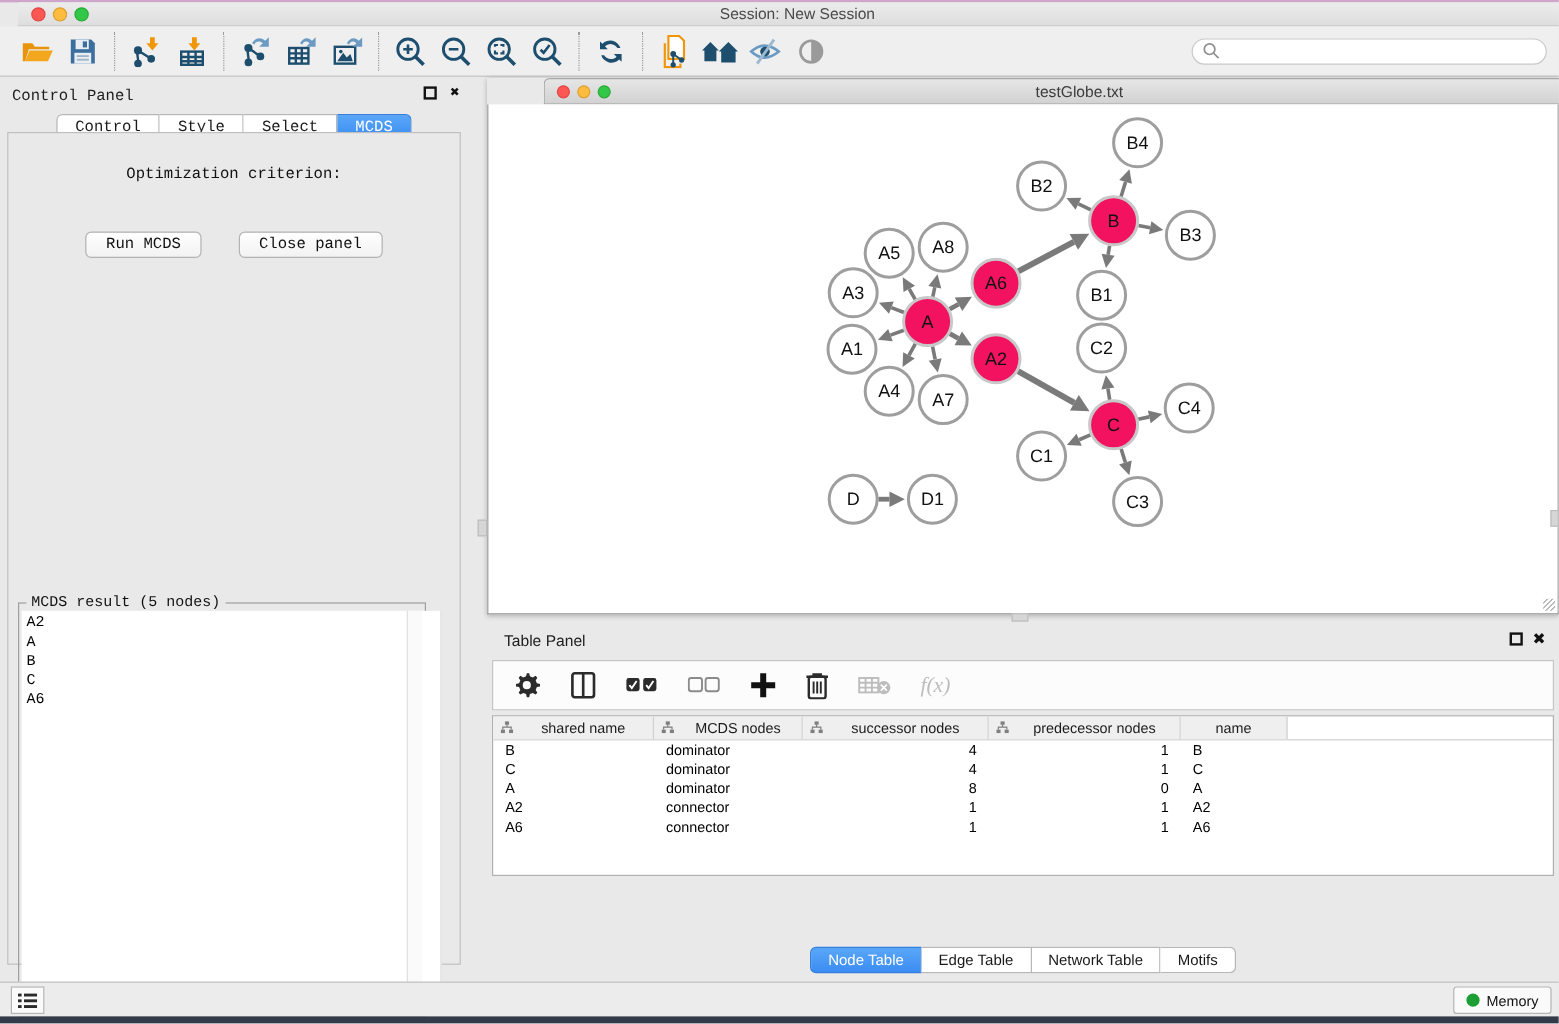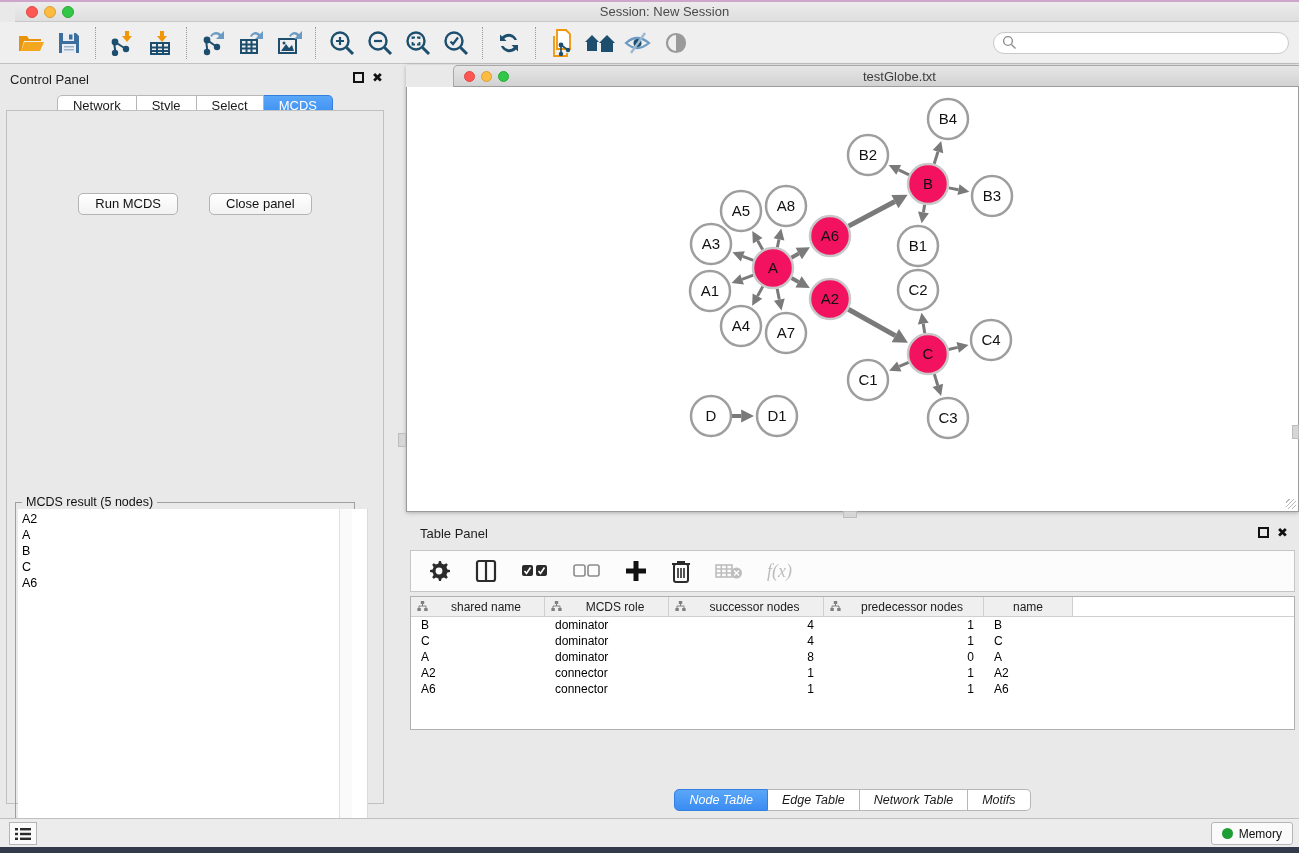--- a/index.html
+++ b/index.html
@@ -17,21 +17,21 @@
   .tl.green { left:47px; background:#33c748; border:1px solid #27aa35; }
 
   .toolbar { left:0; top:22px; width:1299px; height:42px; background:#efefef; border-bottom:1px solid #c2c2c2; display:flex; align-items:center; padding-left:12px; }
   .tb-btn { width:38px; height:34px; display:flex; align-items:center; justify-content:center; }
   .tb-sep { width:1px; height:32px; border-left:1px dotted #9a9a9a; margin:0 7px; }
   .tb-spacer { flex:1; }
   .searchbox { width:296px; height:22px; margin-right:10px; background:#fff; border:1px solid #c9c9c9; border-radius:12px; display:flex; align-items:center; padding-left:8px; }
   .searchbox input { border:none; outline:none; flex:1; font-size:12px; background:transparent; height:18px; }
 
   
-  .control-panel { left:0; top:64px; width:390px; height:754px; }
+  .control-panel { left:0; top:64px; width:390px; height:754px;font-family:Liberation Mono, monospace; }
   .cp-title { left:10px; top:8px; font-size:13px; color:#1e1e1e; }
   .wm-float { right:26px; top:8px; width:11px; height:11px; border:2px solid #111; }
   .wm-close { right:7px; top:6px; font-size:13px; font-weight:bold; color:#111; }
   .cp-tabs { left:0; top:31px; width:100%; display:flex; justify-content:center; }
   .cp-tab { height:21px; line-height:19px; padding:0 15px; font-size:13px; color:#1a1a1a; background:#fff; border:1px solid #b7b7b7; border-left:none; }
   .cp-tab:first-child { border-left:1px solid #b7b7b7; border-radius:5px 0 0 5px; }
   .cp-tab:last-child { border-radius:0 5px 5px 0; }
   .cp-tab.active { background:linear-gradient(#5aa7f8,#3b8cf2); border-color:#3580de; color:#fff; }
   .cp-body { left:6px; top:46px; width:378px; height:694px; background:#e9e9e9; border:1px solid #c0c0c0; }
   .opt-label { left:0; top:26px; width:100%; text-align:center; font-size:13px; color:#111; }
@@ -63,21 +63,21 @@
   .tp-icon { display:flex; align-items:center; justify-content:center; }
   .fx { font-family:Liberation Serif, serif; font-style:italic; font-size:18px; color:#bdbdbd; }
   .tp-table { left:4px; top:74px; width:885px; height:134px; background:#fff; border:1px solid #b0b0b0; overflow:hidden; }
   .t-header { display:flex; height:20px; border-bottom:1px solid #cfcfcf; }
   .th { background:#efefef; border-right:1px solid #cfcfcf; display:flex; align-items:center; font-size:12px; color:#1c1c1c; position:relative; }
   .th .th-label { flex:1; text-align:center; }
   .th svg { margin-left:6px; }
   .t-row { display:flex; height:16px; }
   .td { font-size:12px; color:#000; line-height:16px; padding:0 10px; white-space:nowrap; }
   .td.right { text-align:right; }
-  .tp-tabs { left:0; top:267px; width:100%; display:flex; justify-content:center;font-style:italic; }
+  .tp-tabs { left:0; top:267px; width:100%; display:flex; justify-content:center; }
   .tp-tab { height:22px; line-height:20px; padding:0 14px; font-size:12.5px; color:#1a1a1a; background:#fff; border:1px solid #b7b7b7; border-left:none; }
   .tp-tab:first-child { border-left:1px solid #b7b7b7; border-radius:5px 0 0 5px; }
   .tp-tab:last-child { border-radius:0 5px 5px 0; }
   .tp-tab.active { background:linear-gradient(#5aa7f8,#3b8cf2); border-color:#3580de; color:#fff; }
 
   
   .statusbar { left:0; top:818px; width:1299px; height:29px; background:#ececec; border-top:1px solid #c0c0c0; }
   .status-left-btn { left:9px; top:3px; width:28px; height:23px; background:#fafafa; border:1px solid #b5b5b5; display:flex; align-items:center; justify-content:center; }
   .memory-btn { right:6px; top:3px; height:23px; background:#fafafa; border:1px solid #b5b5b5; border-radius:3px; display:flex; align-items:center; gap:6px; padding:4px 10px; font-size:12px; color:#111; }
   .mem-dot { width:11px; height:11px; border-radius:50%; background:#1d9e34; }
@@ -237,26 +237,27 @@
     </svg>
     <input type="text" placeholder="" style="">
   </div>
 </div>
 
 <div class="abs control-panel">
   <div class="abs cp-title">Control Panel</div>
   <div class="abs wm-float"></div>
   <div class="abs wm-close">✖</div>
   <div class="abs cp-tabs">
-      <div class="cp-tab">Network</div>
+      <div class="cp-tab">Control</div>
       <div class="cp-tab">Style</div>
       <div class="cp-tab">Select</div>
       <div class="cp-tab active">MCDS</div>
     </div>
   <div class="abs cp-body">
+    <div class="abs opt-label">Optimization criterion:</div>
     <div class="abs cp-buttons">
       <div class="btn">Run MCDS</div>
       <div class="btn">Close panel</div>
     </div>
     <div class="abs groupbox">
       <div class="groupbox-legend">MCDS result (5 nodes)</div>
       <div class="result-list">
           <div class="list-item">A2</div>
           <div class="list-item">A</div>
           <div class="list-item">B</div>
@@ -432,21 +433,21 @@
             </svg></span>
           <span class="th-label">shared name</span>
         </div>
         <div class="th" style="width: 124px;">
           <span><svg width="11" height="10" viewBox="0 0 11 10">
               <rect x="3.8" y="0" width="3.4" height="3" fill="#7f7f7f"></rect>
               <path d="M5.5 3 V5 M2 7 V5 H9 V7" stroke="#7f7f7f" stroke-width="1" fill="none"></path>
               <rect x="0.4" y="7" width="3.4" height="3" fill="#7f7f7f"></rect>
               <rect x="7.2" y="7" width="3.4" height="3" fill="#7f7f7f"></rect>
             </svg></span>
-          <span class="th-label">MCDS role</span>
+          <span class="th-label">MCDS nodes</span>
         </div>
         <div class="th" style="width: 155px;">
           <span><svg width="11" height="10" viewBox="0 0 11 10">
               <rect x="3.8" y="0" width="3.4" height="3" fill="#7f7f7f"></rect>
               <path d="M5.5 3 V5 M2 7 V5 H9 V7" stroke="#7f7f7f" stroke-width="1" fill="none"></path>
               <rect x="0.4" y="7" width="3.4" height="3" fill="#7f7f7f"></rect>
               <rect x="7.2" y="7" width="3.4" height="3" fill="#7f7f7f"></rect>
             </svg></span>
           <span class="th-label">successor nodes</span>
         </div>

